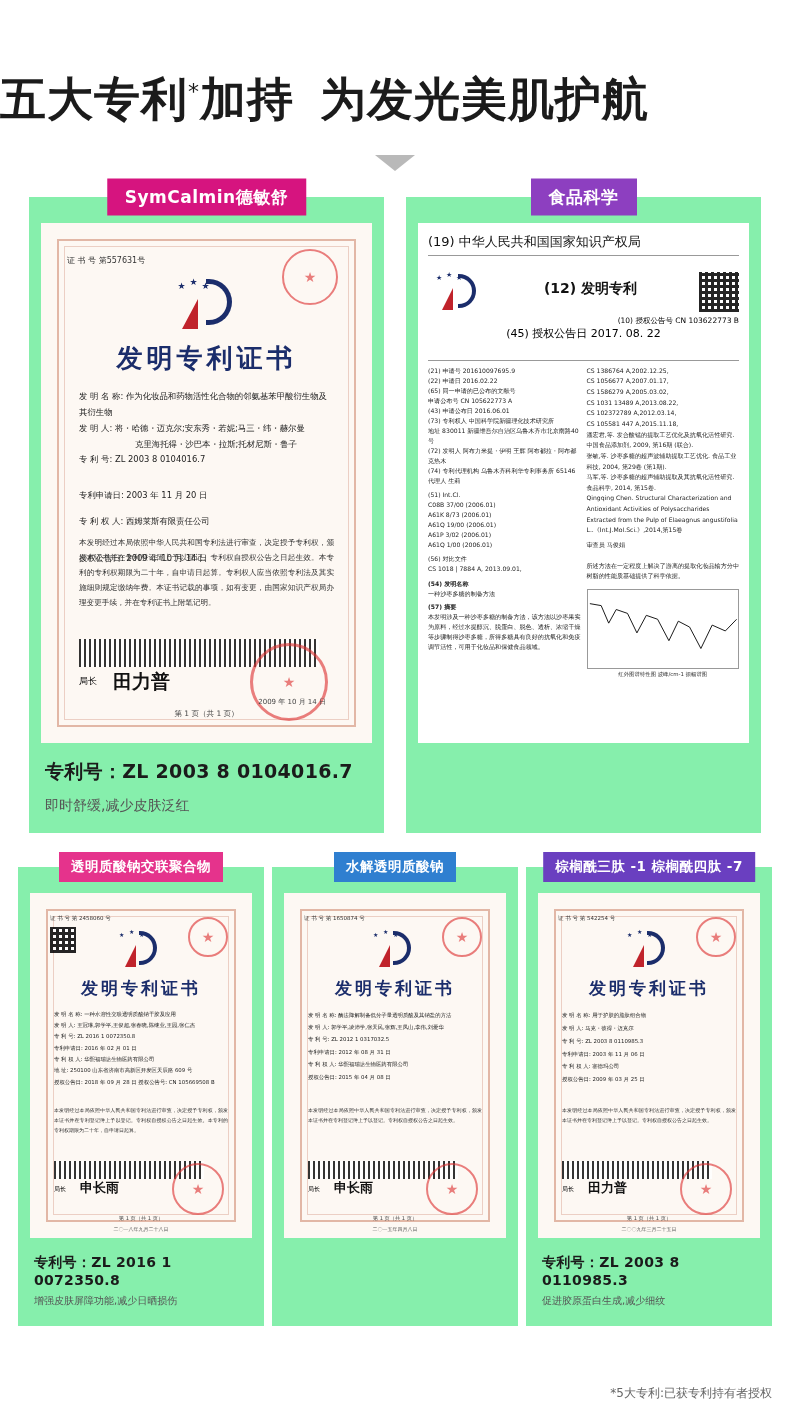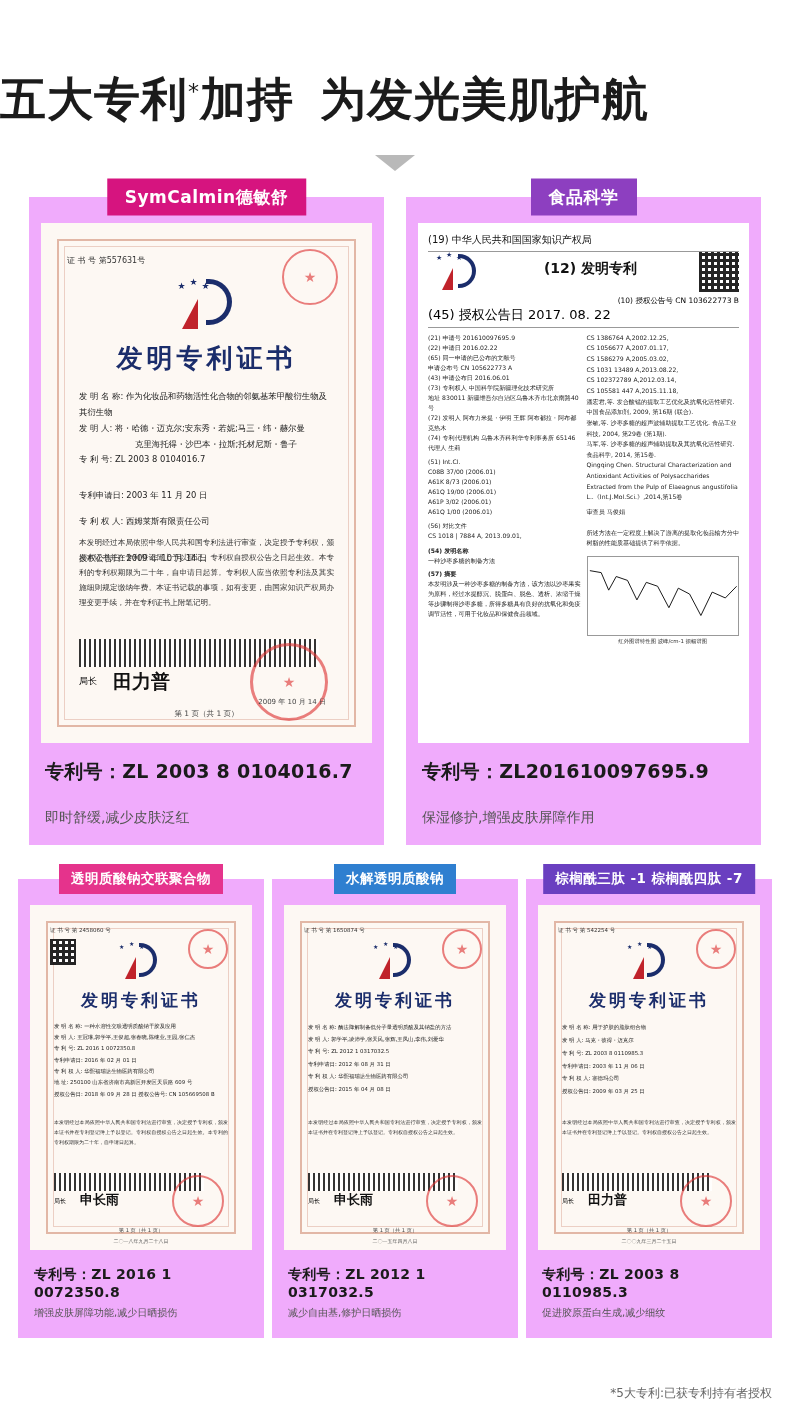--- a/index.html
+++ b/index.html
@@ -44,21 +44,21 @@
     display: flex;
     justify-content: center;
     gap: 22px;
     margin-top: 26px;
     padding: 0 18px;
   }
   .row.second { gap: 8px; margin-top: 34px; }
 
   
   .card {
-    background: #f0abfc;
+    background: #86efac;
     position: relative;
     padding-top: 26px;
   }
   .card.big { width: 355px; }
   .card.small { width: 248px; }
 
   .tag {
     position: absolute;
     top: 0;
     left: 50%;
@@ -82,21 +82,21 @@
   .card.big .cert-wrap { height: 520px; }
   .card.small .cert-wrap { height: 345px; }
 
   .info {
     padding: 16px 16px 18px 16px;
   }
   .pat-no {
     font-size: 19px;
     color: #1b1b1b;
     font-weight: bold;
-    margin-bottom: 24px;
+    margin-bottom: 12px;
     letter-spacing: 0.3px;
   }
   .card.small .pat-no { font-size: 14px; margin-bottom: 6px; }
   .pat-desc {
     font-size: 14px;
     color: #555;
   }
   .card.small .pat-desc { font-size: 10px; }
 
   
@@ -185,22 +185,22 @@
   .sign {
     position: absolute;
     font-family: "DejaVu Serif", "Liberation Serif", serif;
     color: #111;
     font-weight: bold;
   }
 
   
   .pub { position: absolute; inset: 0; background: #ffffff; padding: 10px; }
   .pub-head {
-    font-size: 10px; color: #111; border-bottom: 1px solid #999;
-    padding-bottom: 4px; margin-bottom: 0;
+    font-size: 13px; color: #111; border-bottom: 1px solid #999;
+    padding-bottom: 4px; margin-bottom: 16px;
   }
   .pub-cols { display: flex; gap: 6px; }
   .pub-col { flex: 1; }
 
   .footnote {
     position: absolute;
     right: 18px;
     bottom: 14px;
     font-size: 12px;
     color: #666;
@@ -267,21 +267,21 @@
             <div class="d" style="width:18px;height:34px;border-width:4px"></div>
             <div class="red" style="border-left-width:11px;border-bottom-width:22px"></div>
             <span class="star-s" style="left:0;top:2px;font-size:7px">★</span>
             <span class="star-s" style="left:10px;top:-1px;font-size:7px">★</span>
             <span class="star-s" style="left:20px;top:2px;font-size:7px">★</span>
           </div>
           <div style="font-size:14px;font-weight:bold;color:#111;margin-top:8px">(12) 发明专利</div>
           <div class="qr" style="position:relative;width:40px;height:40px;top:0;right:0"></div>
         </div>
         <div style="text-align:right;font-size:7.5px;margin-top:4px">(10) 授权公告号 CN 103622773 B</div>
-        <div style="text-align:left;font-size:13px;border-bottom:1px solid #999;padding-bottom:3px">(45) 授权公告日 2017. 08. 22</div>
+        <div style="text-align:center;font-size:11px;border-bottom:1px solid #999;padding-bottom:19px">(45) 授权公告日 2017. 08. 22</div>
 
         <div class="pub-cols" style="margin-top:5px">
           <div class="pub-col">
             <div style="font-size:6.1px;line-height:1.65;color:#222">
               <div>(21) 申请号 201610097695.9</div>
               <div>(22) 申请日 2016.02.22</div>
               <div>(65) 同一申请的已公布的文献号</div>
               <div>申请公布号 CN 105622773 A</div>
               <div>(43) 申请公布日 2016.06.01</div>
               <div>(73) 专利权人 中国科学院新疆理化技术研究所</div>
@@ -321,24 +321,20 @@
             <div style="margin-top:8px;border:1px solid #999;background:#fff;height:80px;position:relative">
               <svg width="100%" height="100%" viewBox="0 0 160 80" preserveAspectRatio="none">
                 <polyline points="2,14 14,16 22,34 30,20 42,24 52,44 62,26 74,30 86,52 96,32 108,38 120,60 132,36 146,42 158,30" fill="none" stroke="#111" stroke-width="1"></polyline>
               </svg>
             </div>
             <div style="font-size:5.4px;text-align:center;margin-top:2px;color:#333">红外图谱特性图  波峰/cm-1    振幅谱图</div>
           </div>
         </div>
       </div>
     </div>
-    <div class="info">
-      <div class="pat-no">专利号：ZL201610097695.9</div>
-      <div class="pat-desc">保湿修护,增强皮肤屏障作用</div>
-    </div>
   </div>
 </div>
 
 <div class="row second">
 
   <div class="card small">
     <div class="tag" style="background:#e5338c">透明质酸钠交联聚合物</div>
     <div class="cert-wrap">
       <div class="cert">
         <div class="cert-border"></div>
@@ -402,24 +398,20 @@
         </div>
         <div style="position:absolute;left:24px;right:24px;top:212px;font-size:5px;line-height:2;color:#333;text-align:justify">本发明经过本局依照中华人民共和国专利法进行审查，决定授予专利权，颁发本证书并在专利登记簿上予以登记。专利权自授权公告之日起生效。</div>
         <div class="barcode" style="left:24px;top:268px;width:150px;height:18px"></div>
         <div style="position:absolute;left:24px;top:292px;font-size:6px">局长</div>
         <div class="sign" style="left:50px;top:286px;font-size:13px">申长雨</div>
         <div class="seal" style="right:28px;top:270px;width:52px;height:52px;border-width:2px"></div>
         <div style="position:absolute;left:0;right:0;bottom:16px;text-align:center;font-size:5.2px;color:#444">第 1 页（共 1 页）</div>
         <div style="position:absolute;left:0;right:0;bottom:6px;text-align:center;font-size:5px;color:#555">二〇一五年四月八日</div>
       </div>
     </div>
-    <div class="info">
-      <div class="pat-no">专利号：ZL 2012 1 0317032.5</div>
-      <div class="pat-desc">减少自由基,修护日晒损伤</div>
-    </div>
   </div>
 
   <div class="card small">
     <div class="tag" style="background:#6a3fc0">棕榈酰三肽 -1 棕榈酰四肽 -7</div>
     <div class="cert-wrap">
       <div class="cert">
         <div class="cert-border"></div>
         <div style="position:absolute;left:20px;top:22px;font-size:5.5px;color:#333">证 书 号 第 542254 号</div>
         <div class="seal" style="right:24px;top:24px;width:40px;height:40px"></div>
         <div class="logo-mark" style="top:36px;width:44px;height:40px">

